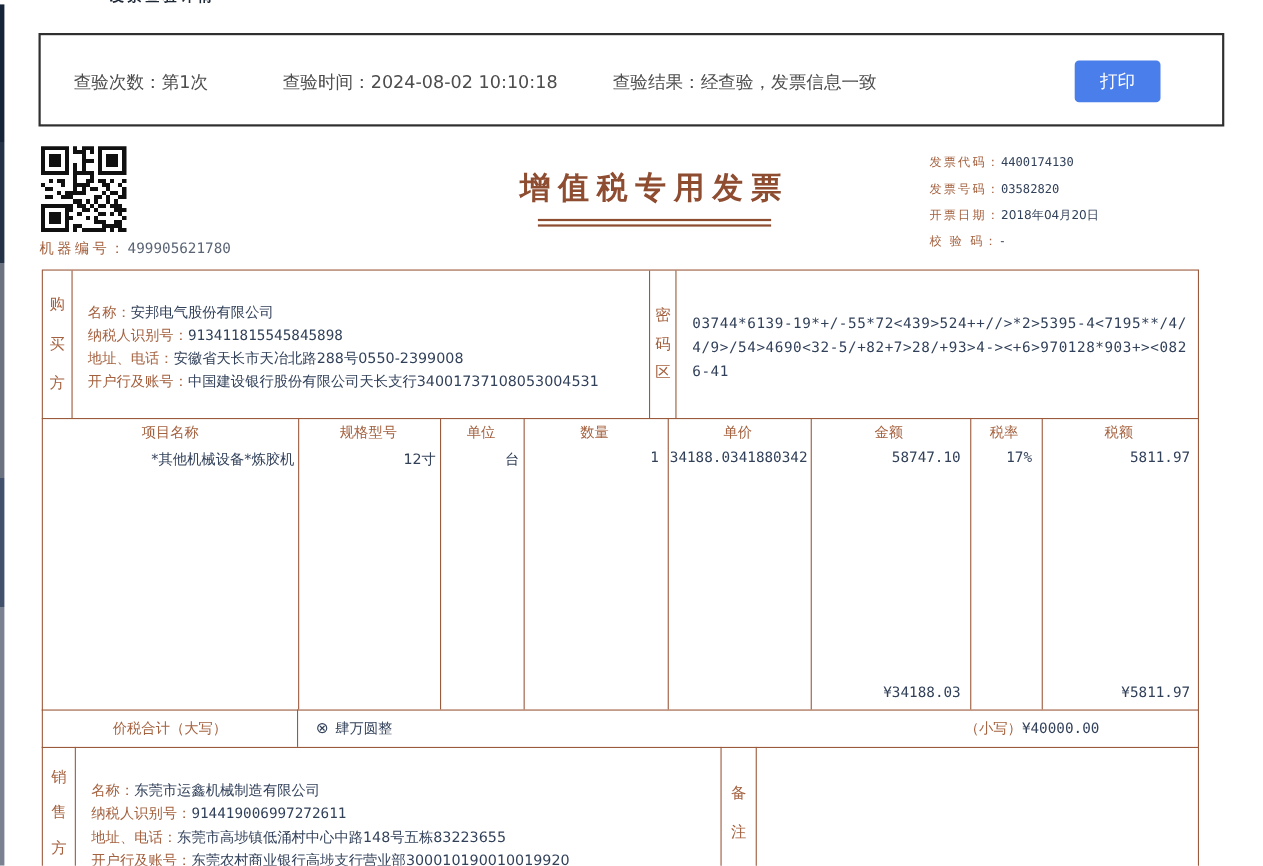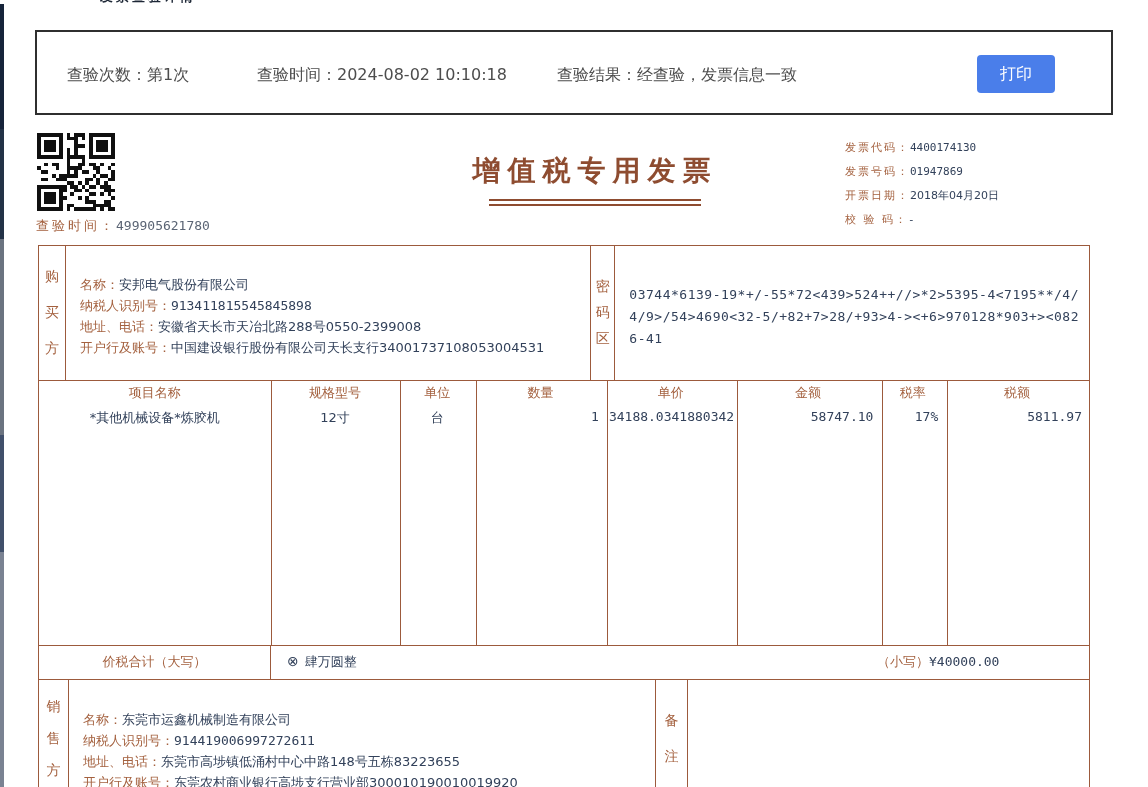--- a/index.html
+++ b/index.html
@@ -83,21 +83,21 @@
   .table{top:380px;height:266px;border-top:none;display:block;position:absolute;}
   .divider{position:absolute;top:0;bottom:0;width:1px;background:var(--brown);}
   .thead{position:absolute;left:0;top:4px;width:100%;display:flex;
     color:var(--brown-text);font-size:13px;}
   .trow{position:absolute;left:0;top:29px;width:100%;display:flex;
     color:var(--dark);font-size:13px;}
   .cell{white-space:nowrap;overflow:hidden;padding:0 3px;}
   .thead .cell{text-align:center;}
   .c0{width:232px;}.c1{width:129px;}.c2{width:76px;}.c3{width:131px;}
   .c4{width:130px;}.c5{width:145px;}.c6{width:65px;}.c7{width:144px;}
-  .al{text-align:center;}.ar{text-align:right;padding-right:7px;}
+  .al{text-align:right;}.ar{text-align:right;padding-right:7px;}
   .totals{position:absolute;left:0;bottom:7px;width:100%;display:flex;
     color:var(--dark);font-size:13px;}
 
   
   .totalrow{top:645px;height:35px;border-top:none;font-size:13px;align-items:center;}
   .totalrow .label-cell{width:232px;border-right:1px solid var(--brown);
     color:var(--brown-text);align-self:stretch;
     display:flex;align-items:center;justify-content:center;}
   .totalrow .words{padding-left:16px;color:var(--dark);}
   .totalrow .words .sym{font-size:14px;margin-right:6px;}
@@ -349,34 +349,34 @@
       <rect x="13" y="20" width="1" height="1"></rect>
       <rect x="14" y="20" width="1" height="1"></rect>
       <rect x="15" y="20" width="1" height="1"></rect>
       <rect x="17" y="20" width="1" height="1"></rect>
       <rect x="19" y="20" width="1" height="1"></rect>
       <rect x="20" y="20" width="1" height="1"></rect>
     </svg>
 </div>
 
 <div class="machine">
-  <span class="lbl">查验时间：</span><span class="val num">499905621780</span>
+  <span class="lbl">机器编号：</span><span class="val num">499905621780</span>
 </div>
 
 <div class="title-wrap">
   <div class="title">增值税专用发票</div>
   <div class="title-underline"></div>
 </div>
 
 <div class="meta">
   <div class="row">
     <span class="lbl">发票代码：</span><span class="val num">4400174130</span>
   </div>
   <div class="row">
-    <span class="lbl">发票号码：</span><span class="val num">01947869</span>
+    <span class="lbl">发票号码：</span><span class="val num">03582820</span>
   </div>
   <div class="row">
     <span class="lbl">开票日期：</span><span class="val">2018年04月20日</span>
   </div>
   <div class="row">
     <span class="lbl">校 验 码：</span><span class="val num">-</span>
   </div>
 </div>
 
 <div class="sect buyer">
@@ -433,20 +433,30 @@
     <div class="cell c0 al">*其他机械设备*炼胶机</div>
     <div class="cell c1 al">12寸</div>
     <div class="cell c2 al">台</div>
     <div class="cell c3 ar num">1</div>
     <div class="cell c4 ar num">34188.0341880342</div>
     <div class="cell c5 ar num">58747.10</div>
     <div class="cell c6 ar num">17%</div>
     <div class="cell c7 ar num">5811.97</div>
   </div>
 
+  <div class="totals">
+    <div class="cell c0"></div>
+      <div class="cell c1"></div>
+      <div class="cell c2"></div>
+    <div class="cell c3"></div>
+      <div class="cell c4"></div>
+    <div class="cell c5 ar num">¥34188.03</div>
+    <div class="cell c6"></div>
+    <div class="cell c7 ar num">¥5811.97</div>
+  </div>
 </div>
 
 <div class="sect totalrow">
   <div class="label-cell">价税合计（大写）</div>
   <div class="words">
     <span class="sym">⊗</span><span>肆万圆整</span>
   </div>
   <div class="small">
     <span class="lbl">（小写）</span><span class="num">¥40000.00</span>
   </div>

